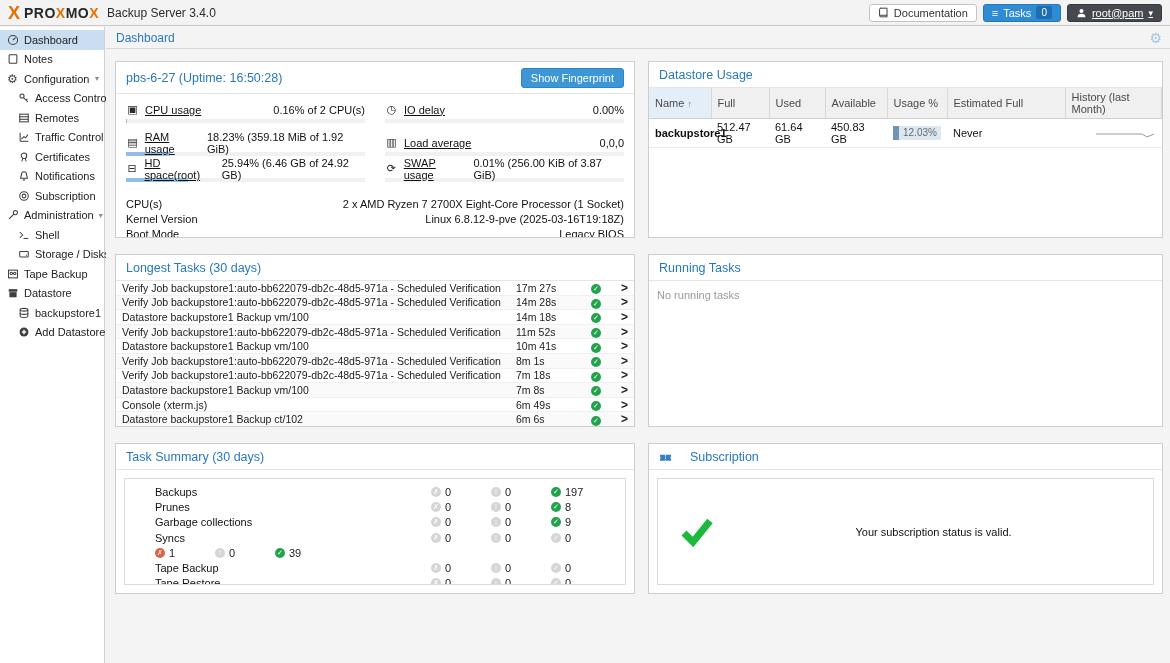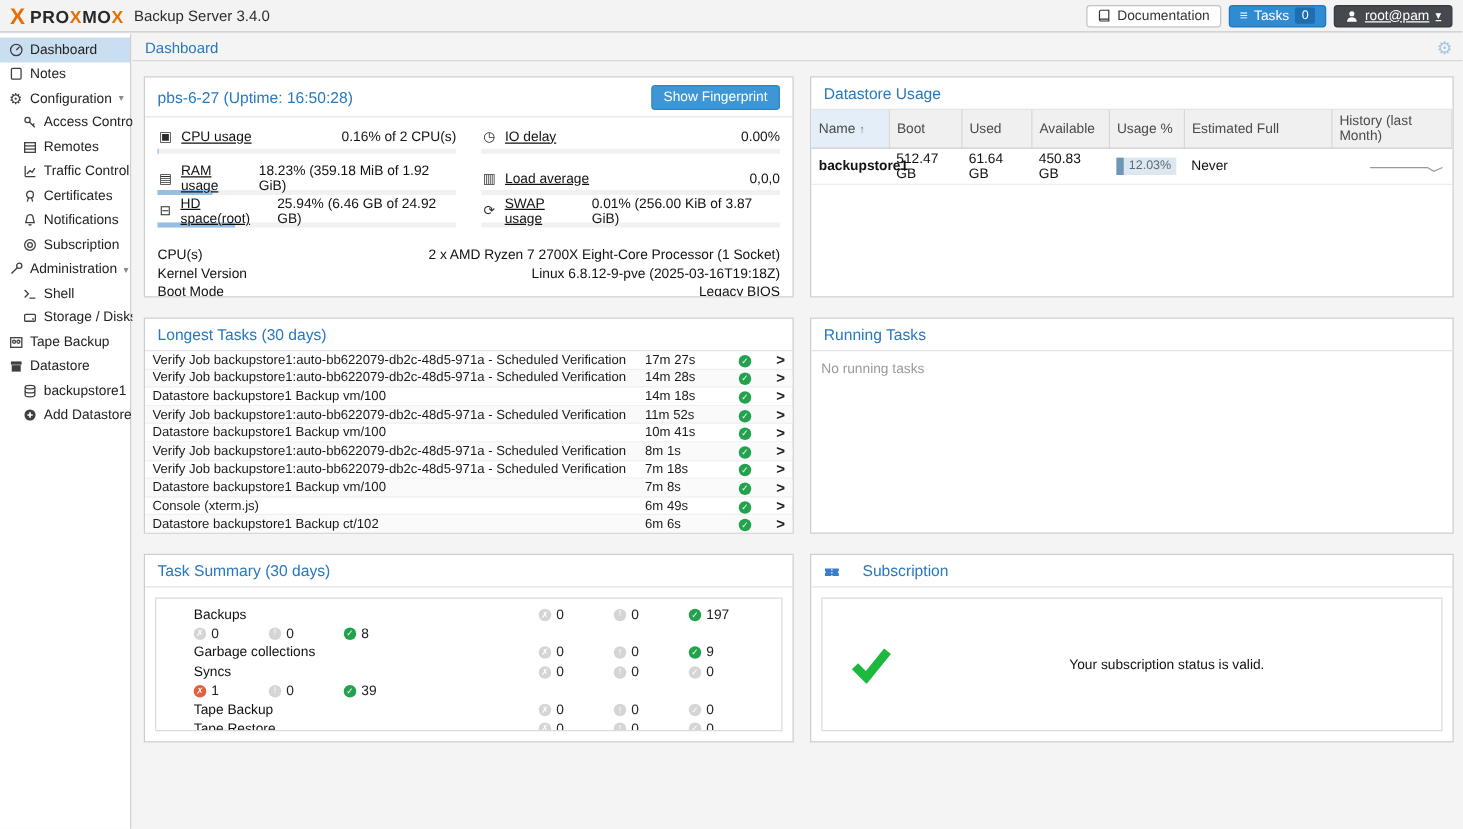--- a/index.html
+++ b/index.html
@@ -410,21 +410,21 @@
             <col style="width:58px">
             <col style="width:56px">
             <col style="width:62px">
             <col style="width:60px">
             <col style="width:118px">
             <col>
           </colgroup>
         <thead>
           <tr>
             <th class="sorted"><span>Name</span> <span class="arrow">↑</span></th>
-            <th>Boot</th>
+            <th>Full</th>
             <th>Used</th>
             <th>Available</th>
             <th>Usage %</th>
             <th>Estimated Full</th>
             <th>History (last Month)</th>
           </tr>
         </thead>
         <tbody>
           <tr>
             <td style="font-weight:bold">backupstore1</td>
@@ -538,20 +538,21 @@
             <span class="tscol">
                 <span class="stc">!</span>
                 <b>0</b>
               </span>
             <span class="tscol">
                 <span class="stc ok-on">✓</span>
                 <b>197</b>
               </span>
           </div>
           <div class="tsrow">
+            <span class="tslabel">Prunes</span>
             <span class="tscol">
                 <span class="stc">✗</span>
                 <b>0</b>
               </span>
             <span class="tscol">
                 <span class="stc">!</span>
                 <b>0</b>
               </span>
             <span class="tscol">
                 <span class="stc ok-on">✓</span>

